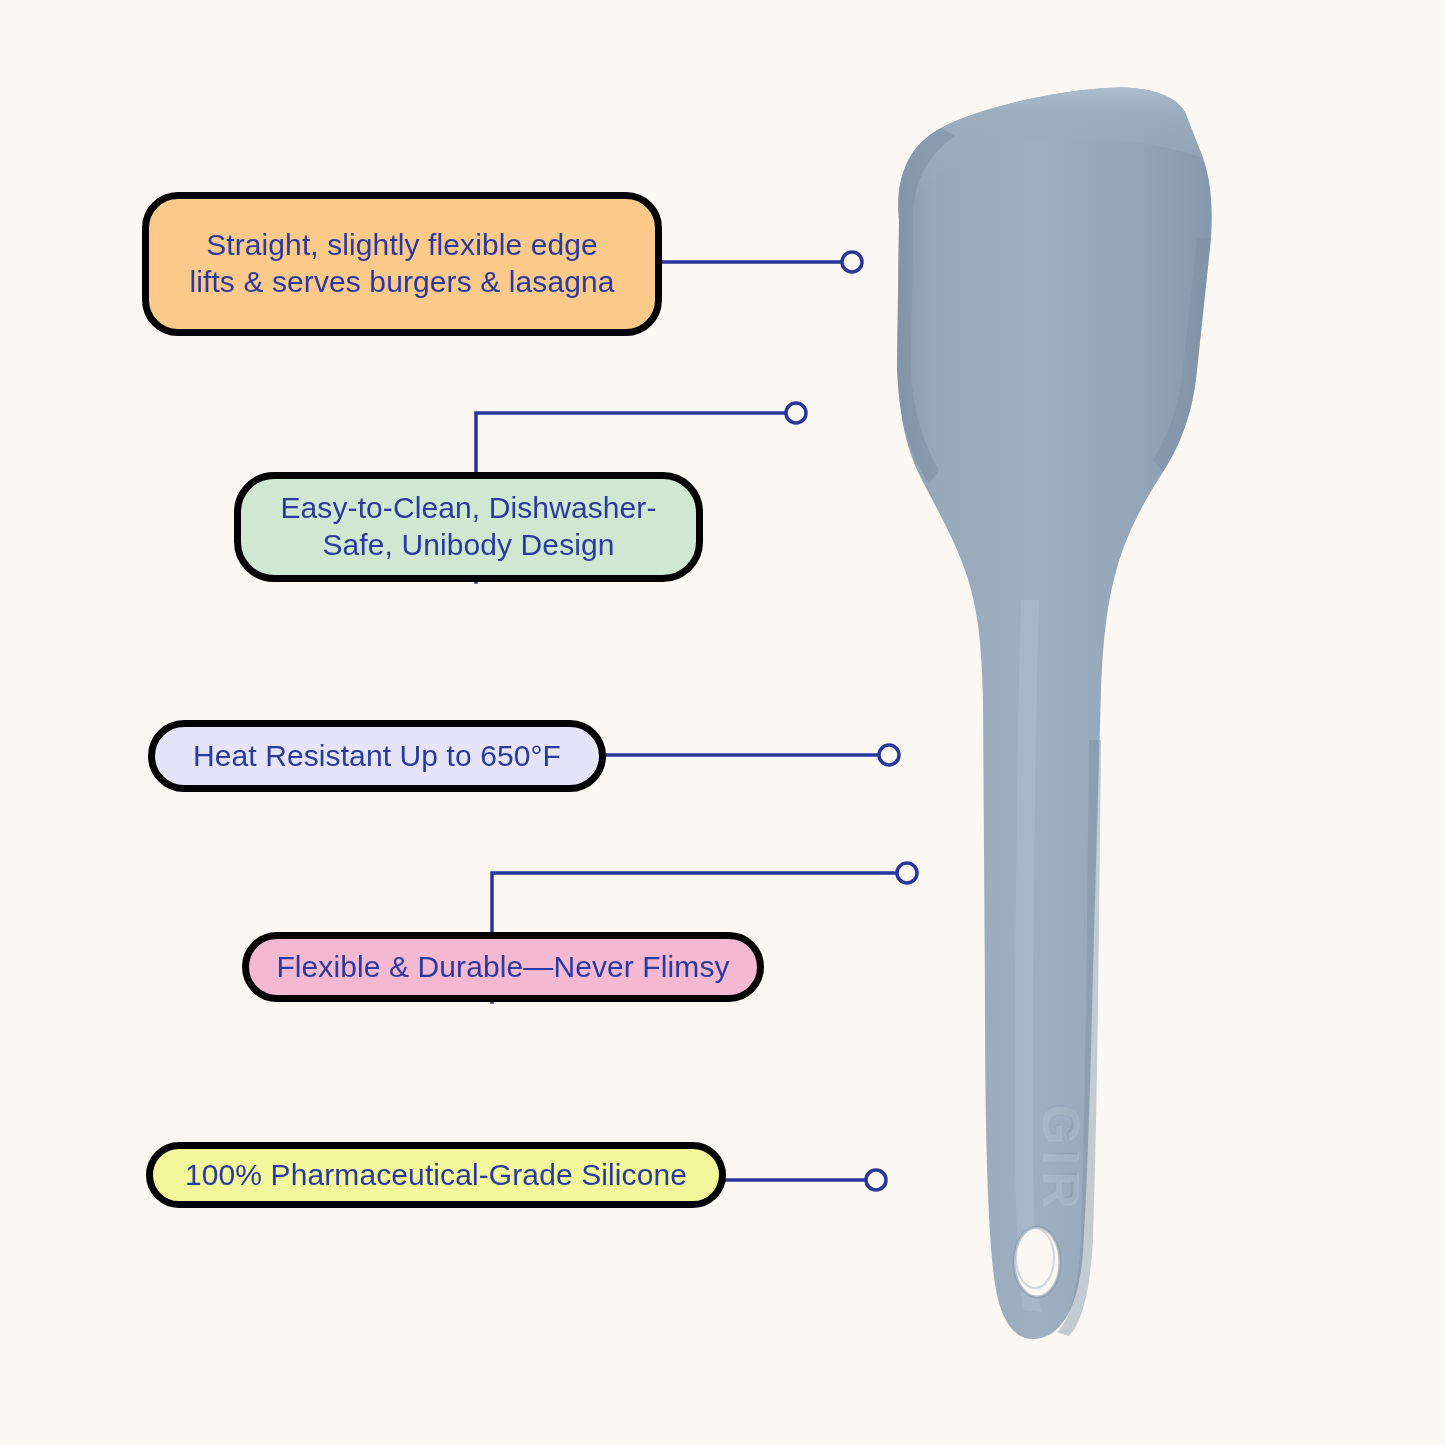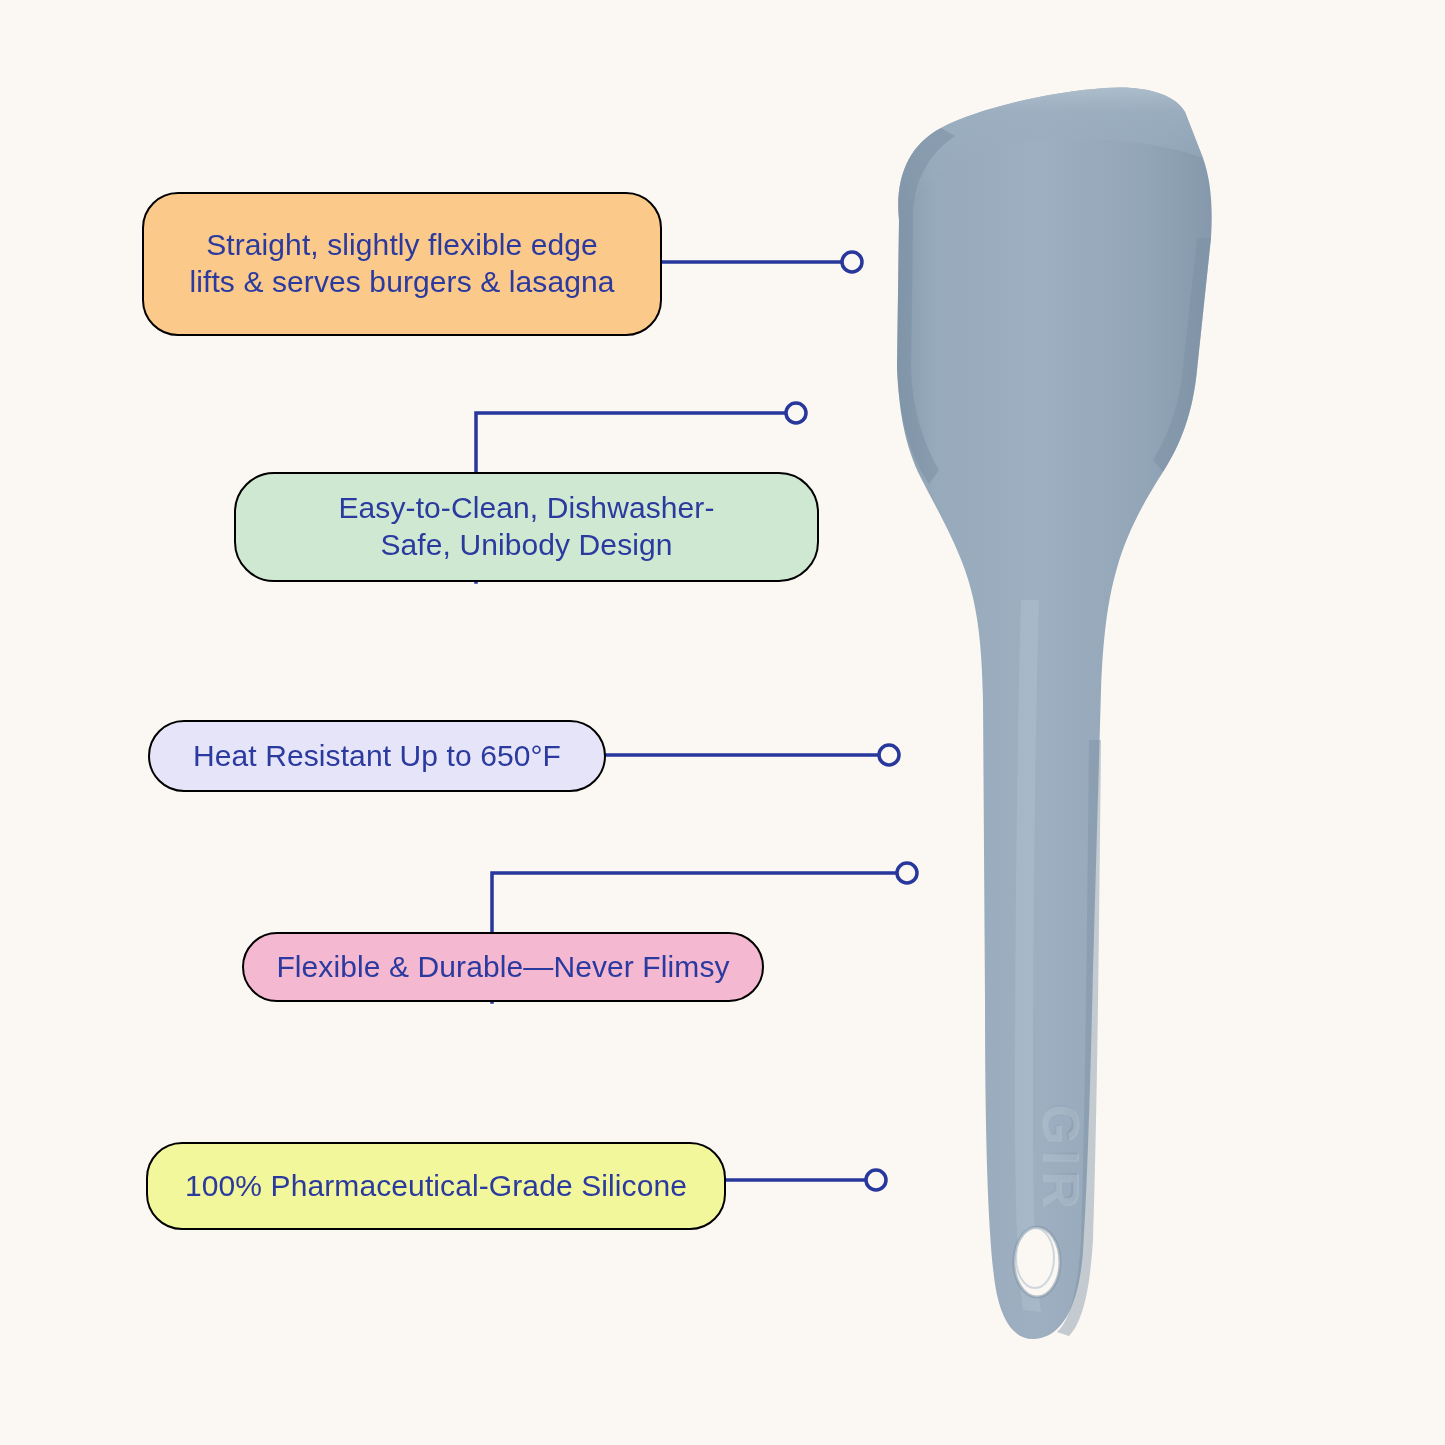--- a/index.html
+++ b/index.html
@@ -18,43 +18,43 @@
     position: relative;
     width: 1445px;
     height: 1445px;
     background: #FBF7F2;
   }
 
   
   .callout {
     position: absolute;
     box-sizing: border-box;
-    border: 2px solid #000000;
+    border: 7px solid #000000;
     border-radius: 34px;
     display: flex;
     align-items: center;
     justify-content: center;
     text-align: center;
     color: #2B3A9E;
     font-size: 30px;
     line-height: 1.22;
     letter-spacing: 0.1px;
     padding: 20px 22px;
     z-index: 6;
   }
   .callout .txt {
     display: block;
     white-space: pre-line;
   }
 
   #box-edge   { left: 142px;  top: 192px;  width: 520px; height: 144px; background: #FBC98A; border-radius: 36px; }
-  #box-clean  { left: 234px;  top: 472px;  width: 585px; height: 110px; background: #CEE8D2; border-radius: 40px; }
+  #box-clean  { left: 234px;  top: 472px;  width: 469px; height: 110px; background: #CEE8D2; border-radius: 40px; }
   #box-heat   { left: 148px;  top: 720px;  width: 458px; height: 72px;  background: #E6E4F8; border-radius: 36px; }
   #box-flex   { left: 242px;  top: 932px;  width: 522px; height: 70px;  background: #F4B8D1; border-radius: 35px; }
-  #box-silic  { left: 146px;  top: 1142px; width: 580px; height: 88px;  background: #F3F79B; border-radius: 36px; }
+  #box-silic  { left: 146px;  top: 1142px; width: 580px; height: 66px;  background: #F3F79B; border-radius: 36px; }
 
   
   #connectors {
     position: absolute;
     left: 0; top: 0;
     width: 1445px; height: 1445px;
     z-index: 4;
   }
 
   

